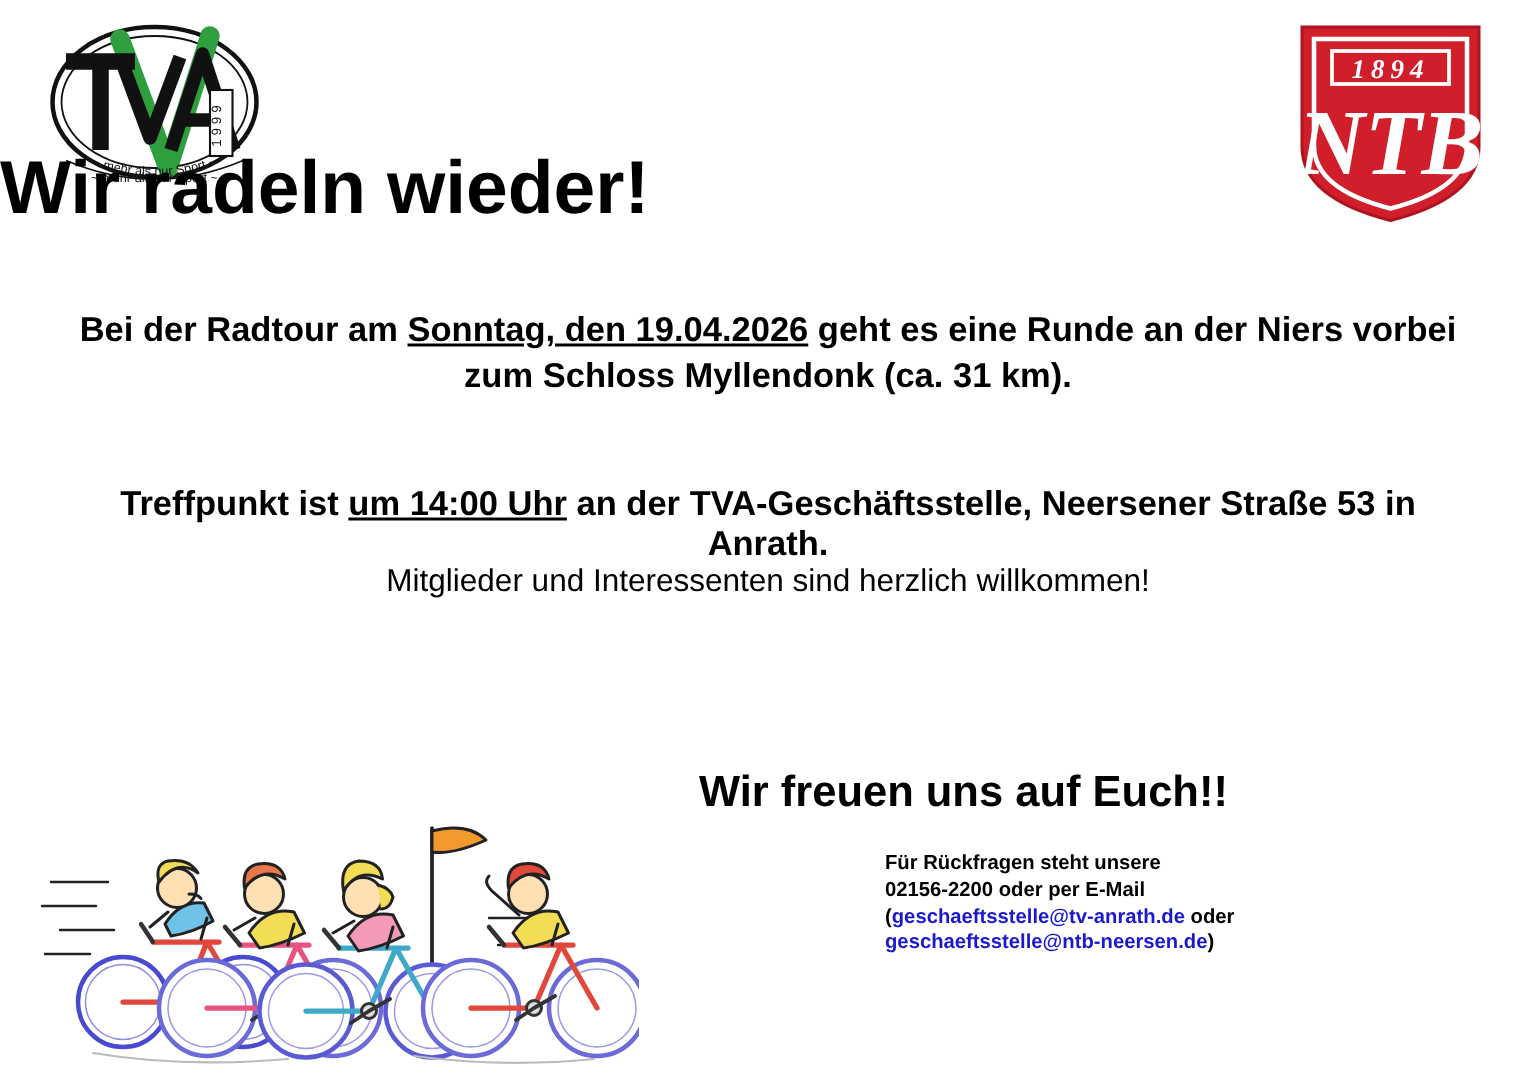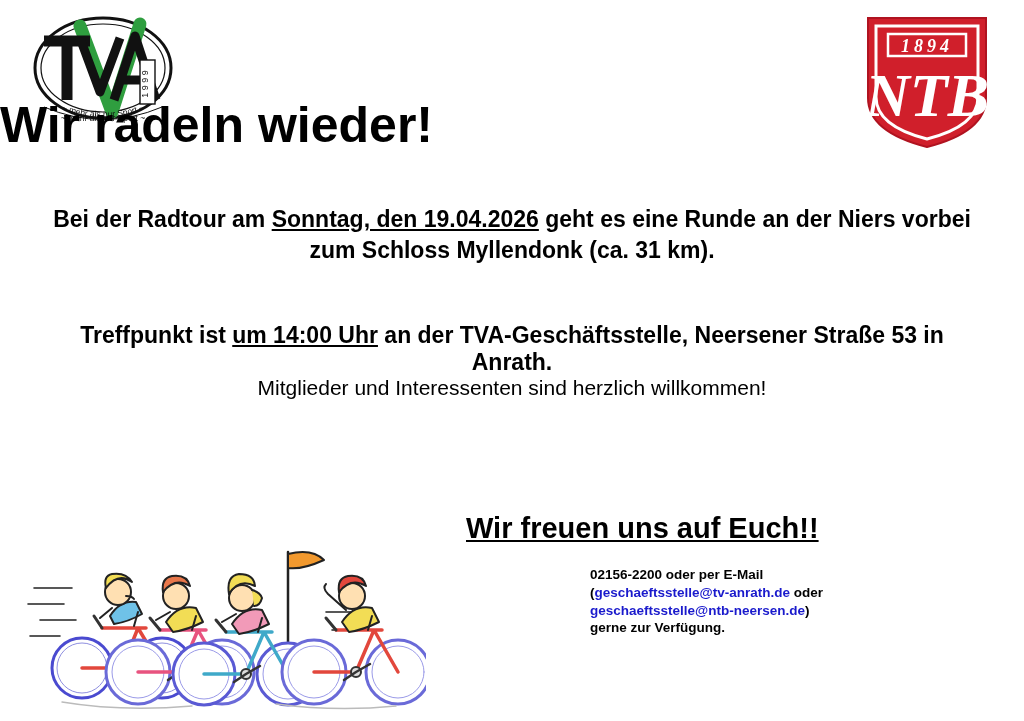--- a/index.html
+++ b/index.html
@@ -77,21 +77,20 @@
   .u { text-decoration: underline; }
 
   
   .closing {
     position: absolute;
     top: 512px;
     left: 466px;
     font-size: 29px;
     font-weight: bold;
     white-space: nowrap;
-    text-decoration: underline;
   }
   .contact {
     position: absolute;
     top: 566px;
     left: 590px;
     width: 330px;
     font-size: 13.5px;
     font-weight: bold;
     line-height: 1.32;
   }
@@ -233,17 +232,17 @@
 
       <path d="M36 210 q60 10 130 4" stroke="#bbbbbb" stroke-width="1.4"></path>
       <path d="M250 212 q60 8 120 2" stroke="#bbbbbb" stroke-width="1.4"></path>
     </g>
   </svg>
 </div>
 
 <div class="closing">Wir freuen uns auf Euch!!</div>
 
 <div class="contact">
+  <div>Für Rückfragen steht unsere</div>
   <div>02156-2200 oder per E-Mail</div>
   <div><span>(</span><span class="link">geschaeftsstelle@tv-anrath.de</span><span> oder</span></div>
   <div><span class="link">geschaeftsstelle@ntb-neersen.de</span><span>)</span></div>
-  <div>gerne zur Verfügung.</div>
 </div>
 
 </body></html>

